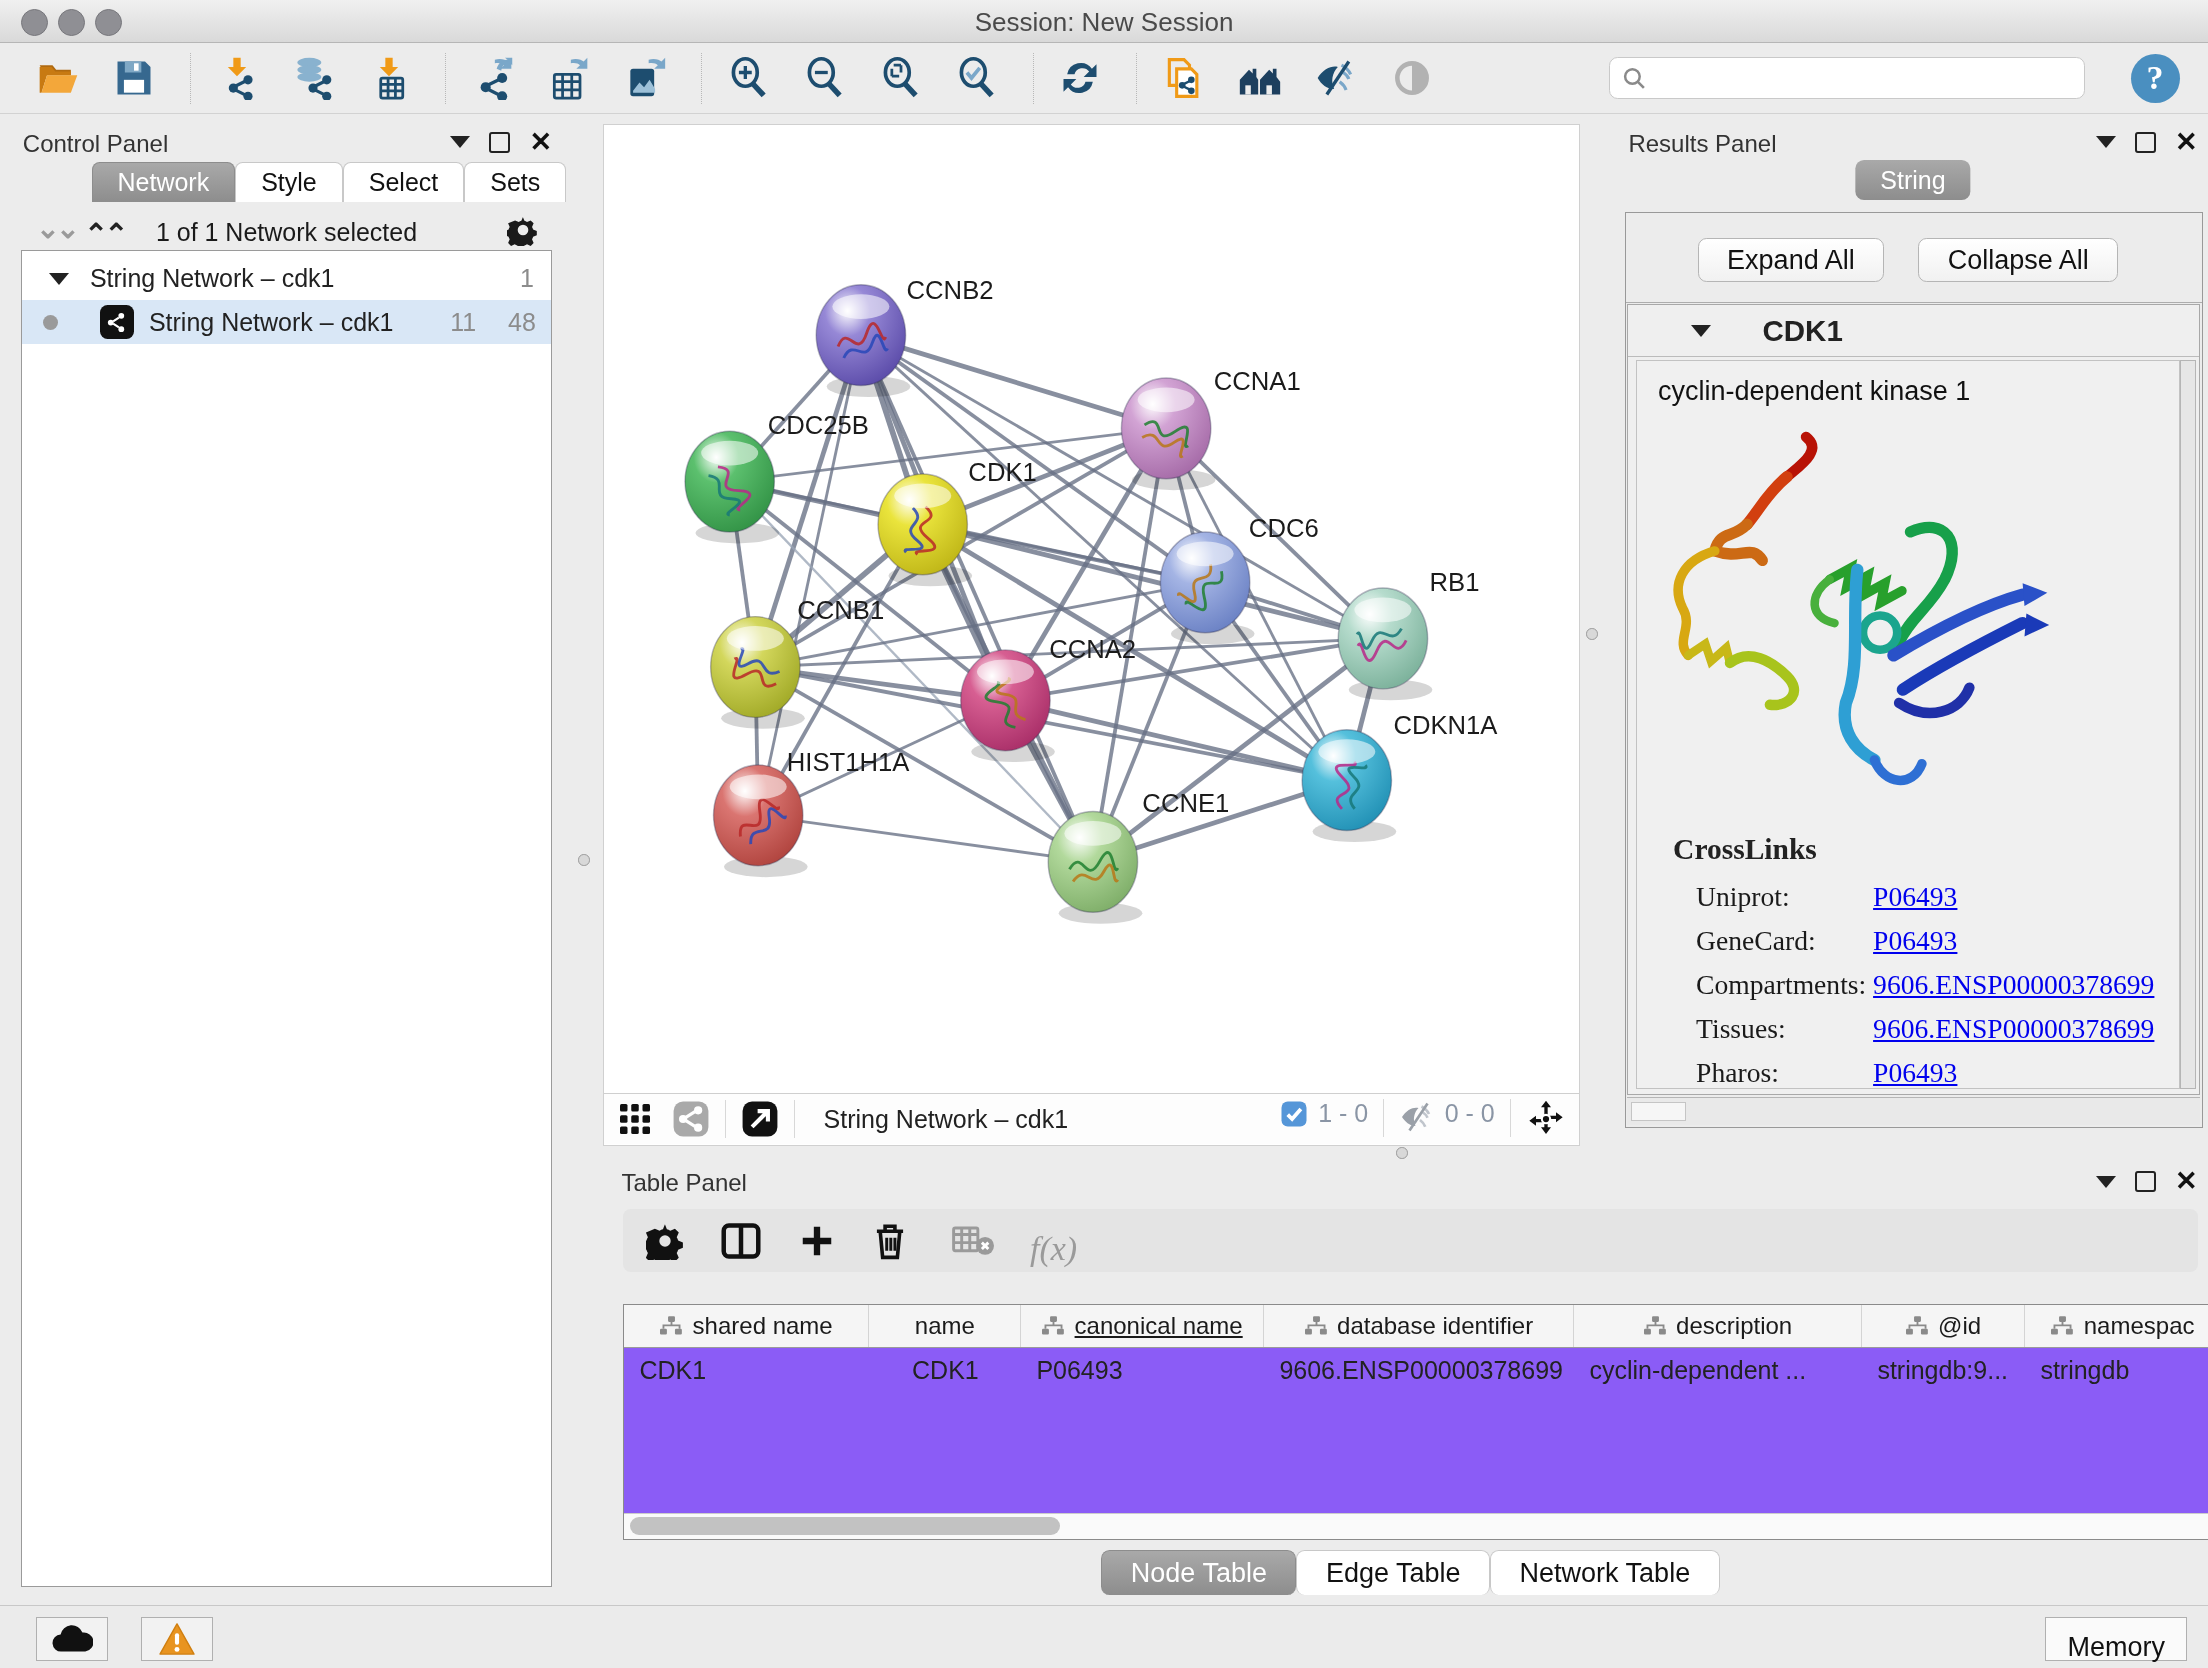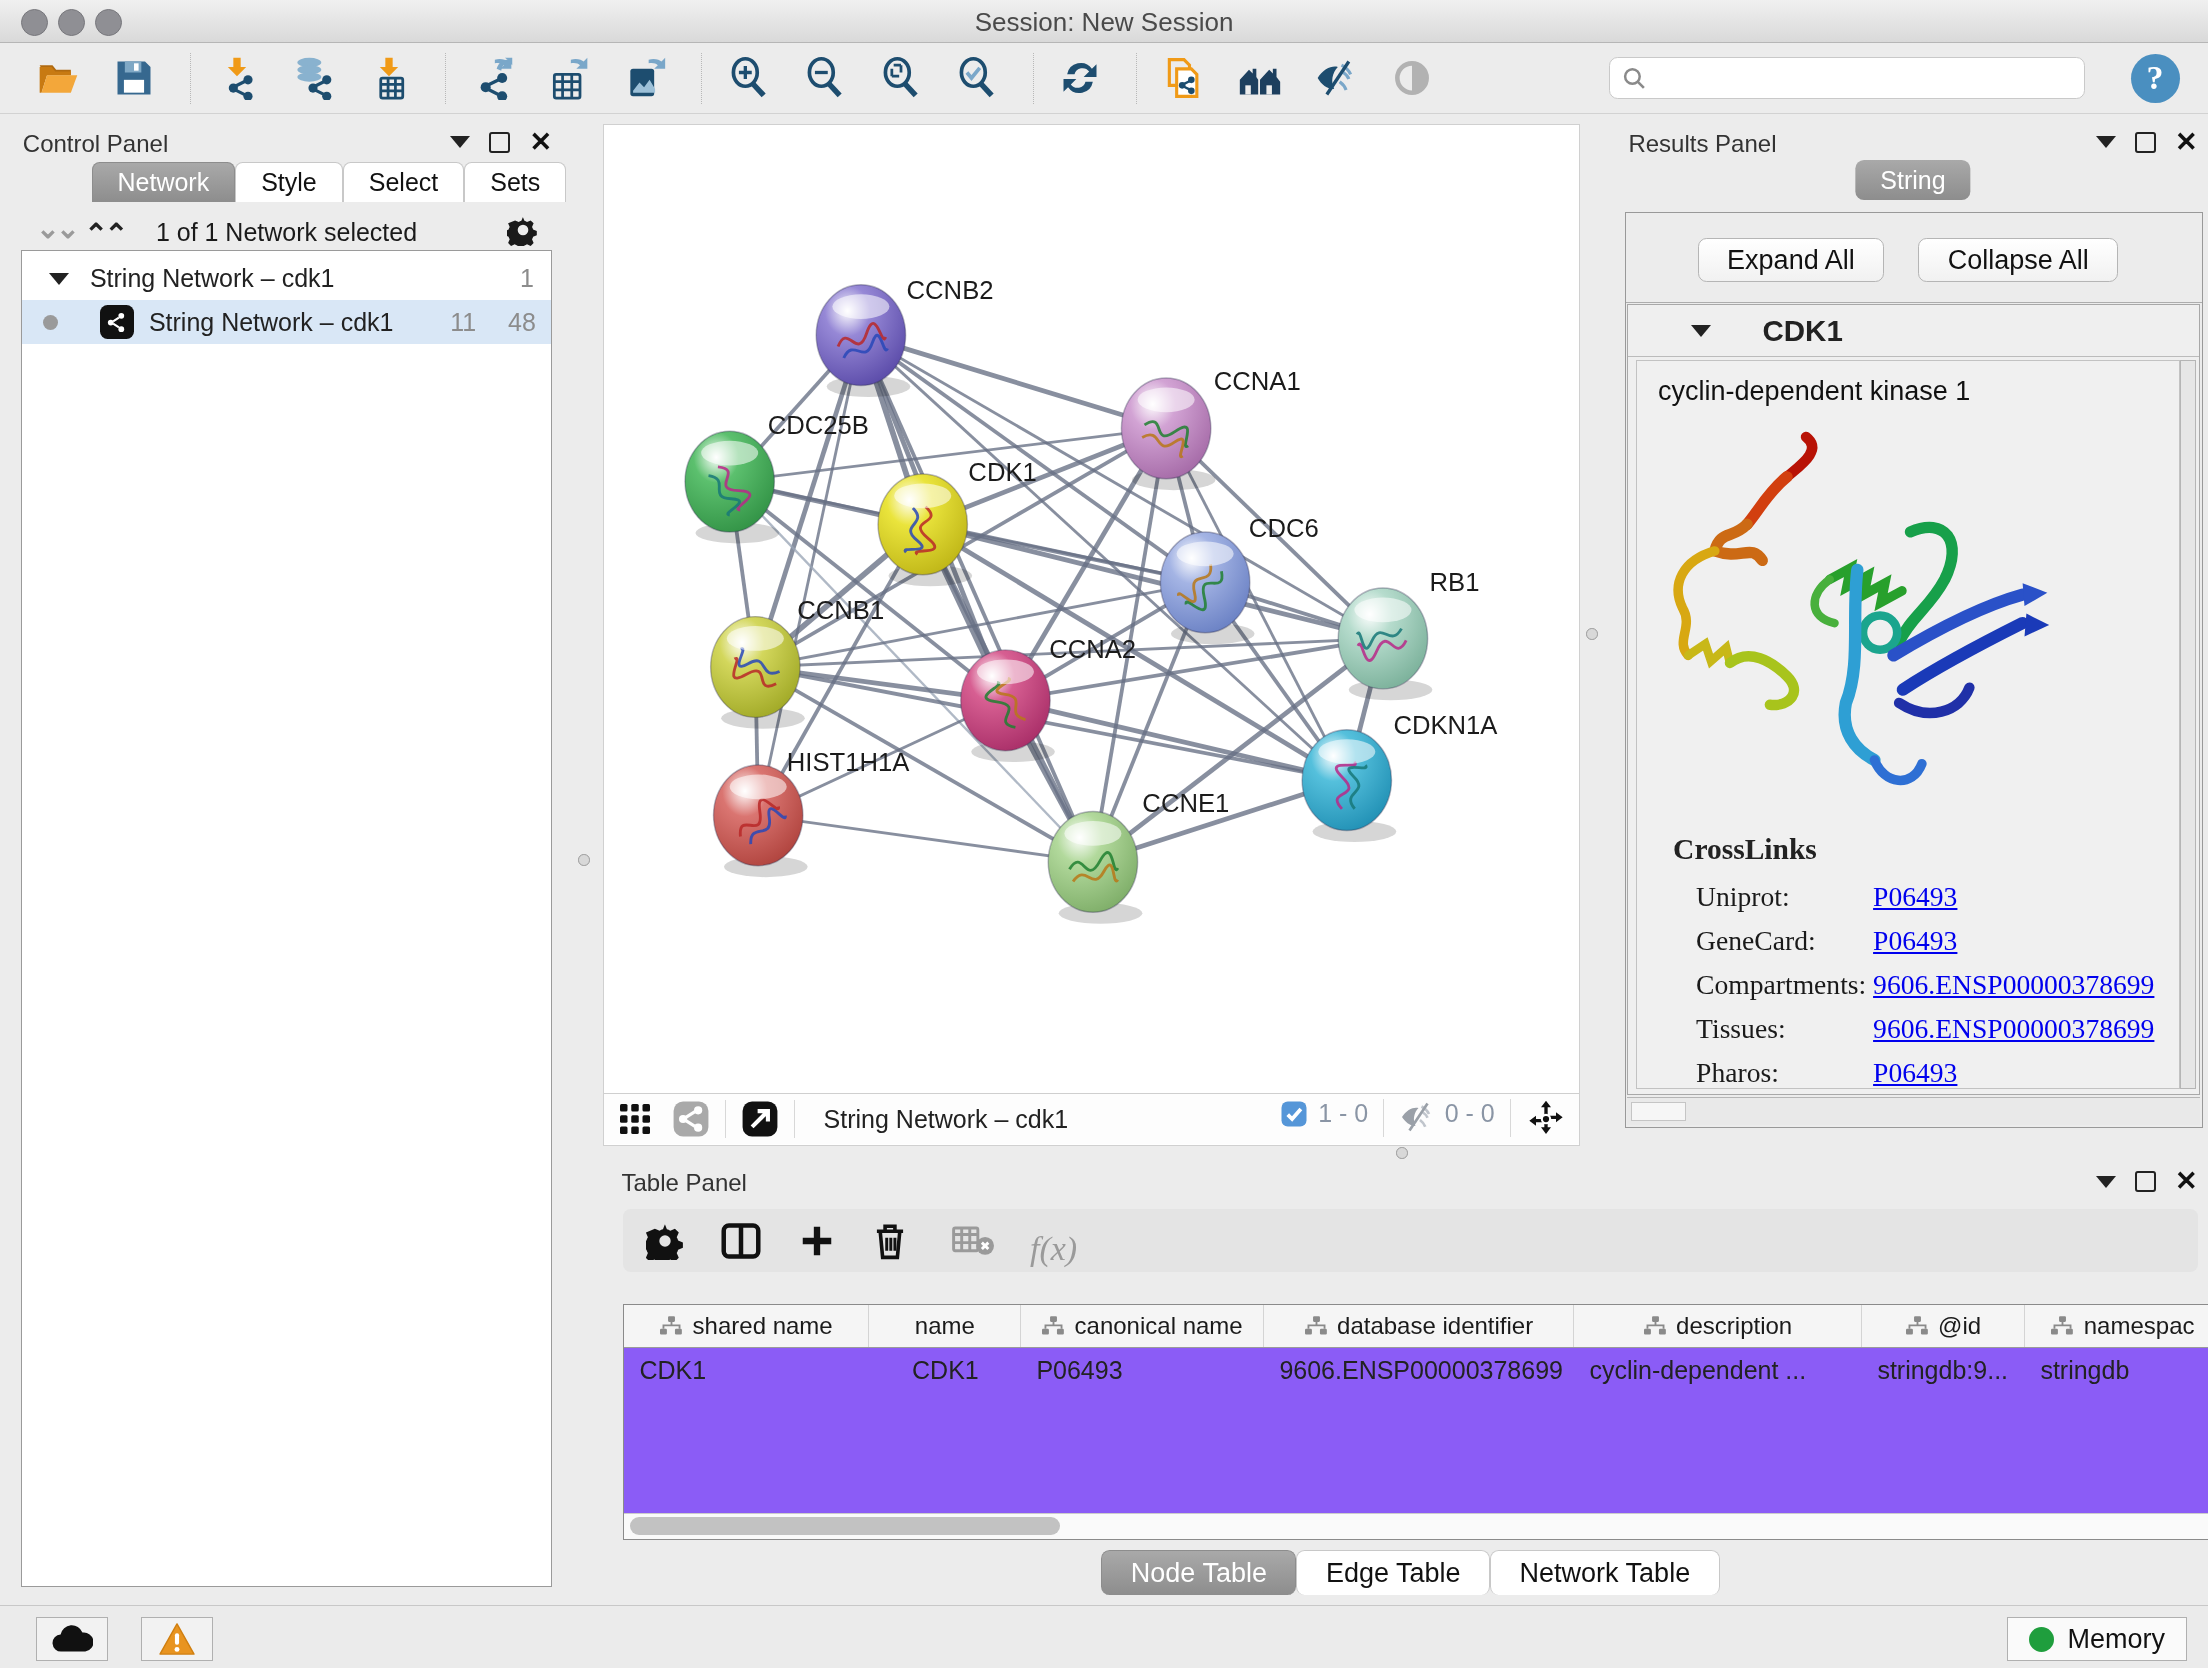--- a/index.html
+++ b/index.html
@@ -83,21 +83,21 @@
   .tbl-row{display:flex;height:44px;}
   .td{display:flex;align-items:center;font-size:25px;padding-left:15px;box-sizing:border-box;overflow:hidden;white-space:nowrap;flex:none;}
   .td.center{justify-content:center;padding-left:0;}
   .tbl-hsb{position:absolute;left:0;right:0;bottom:0;height:25px;background:#fafafa;border-top:1px solid #ccc;}
   .tbl-hthumb{position:absolute;left:5.7px;top:2.9px;width:430px;height:18px;border-radius:9.5px;background:#c2c2c2;}
   .tp-tabs{position:absolute;left:0;right:0;top:392px;display:flex;justify-content:center;}
 
   
   .statusbar{position:absolute;left:0;top:1605px;width:2208px;height:63px;background:#ebebeb;border-top:1px solid #c8c8c8;}
   .sbtn{position:absolute;top:11.4px;width:70px;height:42px;border:1.9px solid #b0b0b0;background:#f2f2f2;display:flex;align-items:center;justify-content:center;}
-  .membtn{position:absolute;top:11.4px;right:21px;height:42px;border:1.9px solid #b0b0b0;background:#fafafa;display:flex;align-items:center;gap:13.3px;padding:0 21px;font-size:27px;color:#111;}
+  .membtn{position:absolute;top:11.4px;right:21px;height:42px;border:1.9px solid #b0b0b0;background:#fafafa;display:flex;align-items:center;gap:13.3px;padding:0 21px;font-size:27px;color:#111;flex-direction:column;}
   .memdot{width:25px;height:25px;border-radius:50%;}
 
   .knob{position:absolute;width:9.5px;height:9.5px;border-radius:50%;background:#d8d8d8;border:1px solid #9a9a9a;}
 </style>
 </head>
 <body>
 
 <div id="app">
 
   <div class="titlebar">
@@ -701,21 +701,21 @@
                 <rect x="0" y="11" width="6" height="5" rx="1"></rect>
                 <rect x="13" y="11" width="6" height="5" rx="1"></rect>
                 <path d="M10 5v3M3 11V8h14v3" stroke="#8a8a8a" stroke-width="1.6" fill="none"></path>
               </svg>
             </span>
             <span>shared name</span>
           </div>
           <div class="th" style="width: 152px;">
             <span>name</span>
           </div>
-          <div class="th" style="width: 243px;">
+          <div class="th" style="width: 243px; text-decoration: underline;">
             <span style="display: flex;">
               <svg width="23" height="21" viewBox="0 0 20 18" fill="#8a8a8a">
                 <rect x="7" y="0" width="6" height="5" rx="1"></rect>
                 <rect x="0" y="11" width="6" height="5" rx="1"></rect>
                 <rect x="13" y="11" width="6" height="5" rx="1"></rect>
                 <path d="M10 5v3M3 11V8h14v3" stroke="#8a8a8a" stroke-width="1.6" fill="none"></path>
               </svg>
             </span>
             <span>canonical name</span>
           </div>

